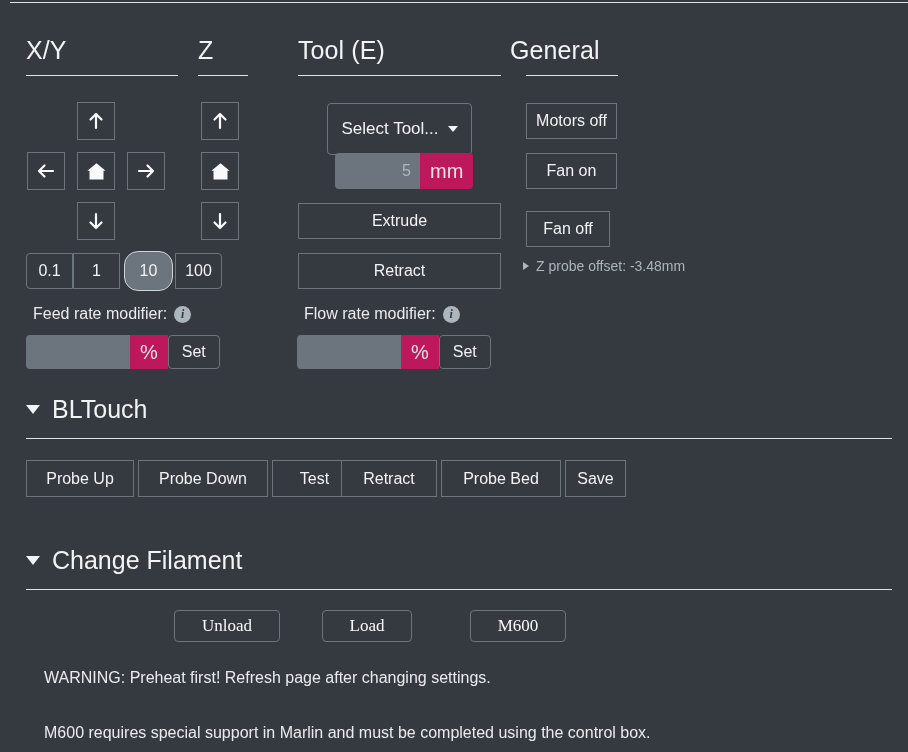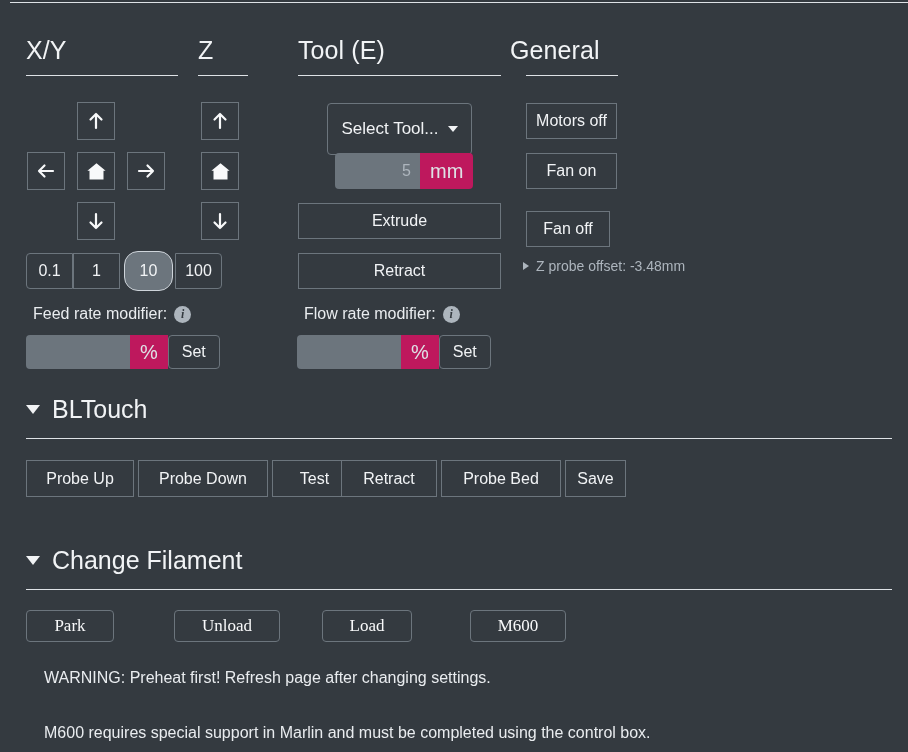--- a/index.html
+++ b/index.html
@@ -337,21 +337,20 @@
   <div class="btn" style="left:341px; top:460px; width:96px;  height:37px;">Retract</div>
   <div class="btn" style="left:441px; top:460px; width:120px; height:37px;">Probe Bed</div>
   <div class="btn" style="left:565px; top:460px; width:61px;  height:37px;">Save</div>
 
   <div class="sechdr" style="left:26px; top:546px;">
     <span class="tri-down"></span>
     <span>Change Filament</span>
   </div>
   <div class="sec-rule" style="left:26px; top:589px; width:866px;"></div>
 
-  <div class="serifbtn" style="left:26px;  top:610px; width:88px;">Park</div>
   <div class="serifbtn" style="left:174px; top:610px; width:106px;">Unload</div>
   <div class="serifbtn" style="left:322px; top:610px; width:90px;">Load</div>
   <div class="serifbtn" style="left:470px; top:610px; width:96px;">M600</div>
 
   <div class="warn" style="left:44px; top:669px;">WARNING: Preheat first! Refresh page after changing settings.</div>
   <div class="warn" style="left:44px; top:724px;">M600 requires special support in Marlin and must be completed using the control box.</div>
 
 </div>
 
 </body></html>

